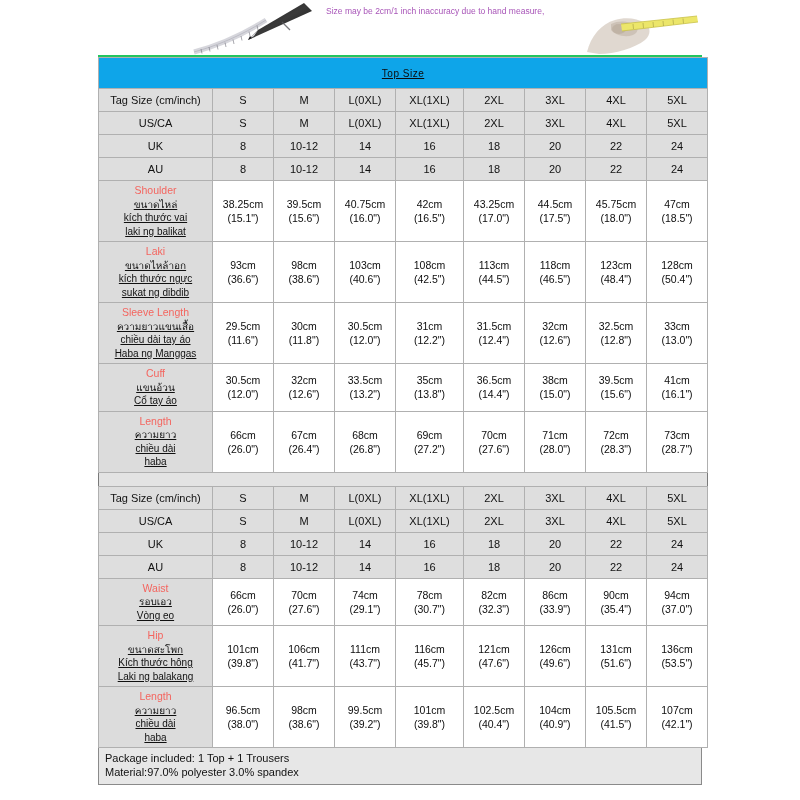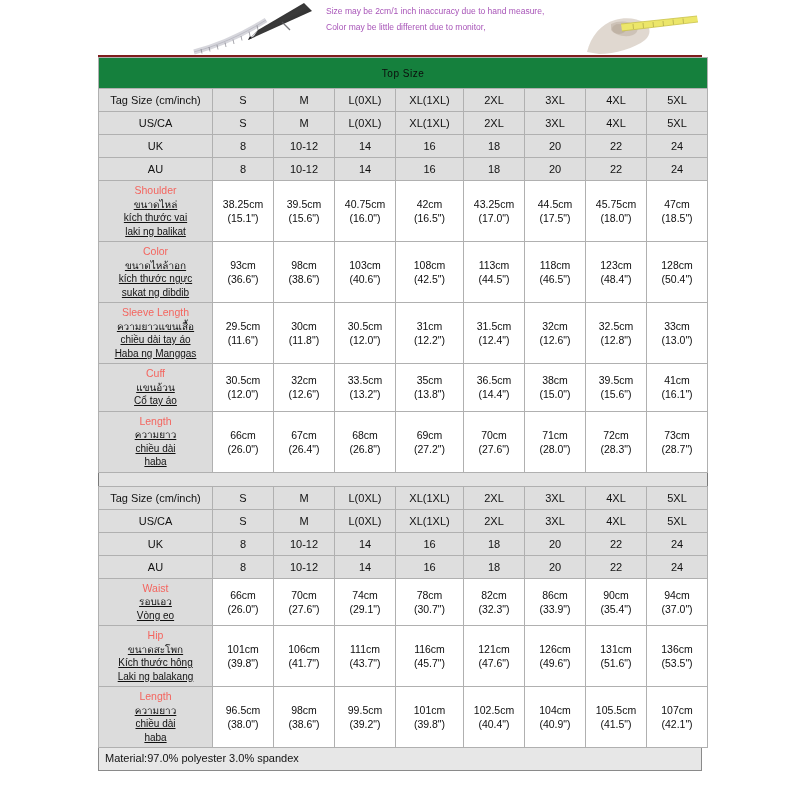--- a/index.html
+++ b/index.html
@@ -20,21 +20,21 @@
     background: #ffffff;
   }
 
   
   .banner {
     position: relative;
     margin: 0 auto;
     width: 604px;
     height: 57px;
     background: #ffffff;
-    border-bottom: 2px solid #7f1d1d;
+    border-bottom: 2px solid #22c55e;
     box-sizing: border-box;
   }
   .banner-inner {
     position: relative;
     width: 100%;
     height: 100%;
   }
   .banner-text {
     position: absolute;
     left: 228px;
@@ -86,29 +86,30 @@
     font-size: 10px;
     color: #0c0c0c;
     padding: 1px 1px;
   }
   col.c-label { width: 114px; }
   col.c-size  { width: 61px;  }
   col.c-size-wide { width: 68px; }
 
   
   td.section-title {
-    background: #15803d;
+    background: #0ea5e9;
     font-size: 16px;
     color: #1a1a1a;
     height: 28px;
     letter-spacing: 0.5px;
     border-left: 1px solid #7a7a7a;
     border-right: 1px solid #7a7a7a;
     border-top: 1px solid #7a7a7a;
     border-bottom: 1px solid #9a9a9a;
+    text-decoration: underline;
   }
 
   
   tr.head-row td {
     background: #dedede;
     height: 20px;
     font-size: 11px;
     color: #111111;
   }
   td.tagsize-cell {
@@ -200,21 +201,20 @@
 
           <polygon points="62,40 72,30 118,3 126,11" fill="url(#penbody)"></polygon>
           <polygon points="62,40 68,36 72,30" fill="#d8d8dc"></polygon>
           <polygon points="62,40 66,38 64,36" fill="#17171a"></polygon>
           <line x1="96" y1="22" x2="104" y2="30" stroke="#5a5a5f" stroke-width="1.2" opacity="0.8"></line>
         </svg>
       </div>
 
       <div class="banner-text">
         <div class="banner-line">Size may be 2cm/1 inch inaccuracy due to hand measure,</div>
-        <div class="banner-line">Color may be little different due to monitor,</div>
       </div>
 
       <div class="hand-art">
         <svg width="116" height="53" viewBox="0 0 116 53">
           <rect x="0" y="0" width="116" height="53" fill="#ffffff"></rect>
 
           <path d="M2,50 C6,34 16,22 30,18 C40,15 52,16 60,21 C66,25 66,33 60,38 C50,46 30,52 14,52 Z" fill="#ded6cd" opacity="0.95"></path>
           <path d="M26,22 C34,18 44,19 50,23 C54,26 53,31 48,33 C40,36 30,33 26,28 Z" fill="#cbc0b4" opacity="0.9"></path>
           <ellipse cx="34" cy="27" rx="7" ry="5" fill="#bdb0a2" opacity="0.85"></ellipse>
 
@@ -338,21 +338,21 @@
             <span class="v-in">(18.0")</span>
           </td>
           <td class="meas-val">
             <span class="v-cm">47cm</span>
             <span class="v-in">(18.5")</span>
           </td>
         </tr>
 
         <tr class="meas-row">
           <td class="meas-label">
-            <span class="m-en">Color</span>
+            <span class="m-en">Laki</span>
             <span class="m-th">ขนาดไหล้าอก</span>
             <span class="m-vi">kích thước ngực</span>
             <span class="m-fil">sukat ng dibdib</span>
           </td>
           <td class="meas-val">
             <span class="v-cm">93cm</span>
             <span class="v-in">(36.6")</span>
           </td>
           <td class="meas-val">
             <span class="v-cm">98cm</span>
@@ -679,17 +679,18 @@
             <span class="v-cm">107cm</span>
             <span class="v-in">(42.1")</span>
           </td>
         </tr>
 
       </tbody>
     </table>
   </div>
 
   <div class="footer">
+    <div class="footer-line">Package included: 1 Top + 1 Trousers</div>
     <div class="footer-line">Material:97.0% polyester 3.0% spandex</div>
 
   </div>
 
 </div>
 
 </body></html>

